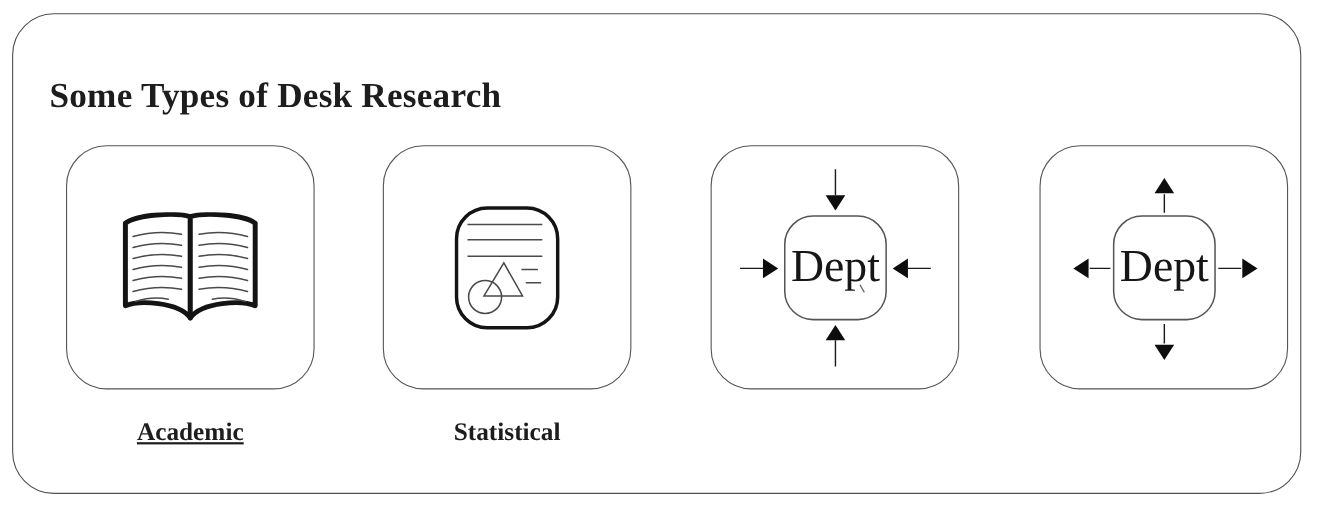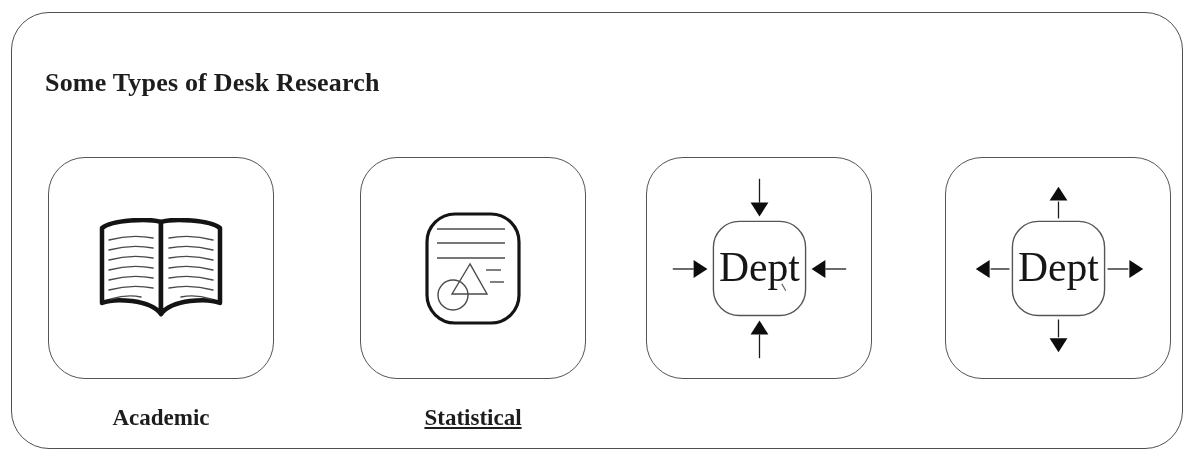--- a/index.html
+++ b/index.html
@@ -16,34 +16,33 @@
     position:absolute;
     left:11px; top:12px;
     width:1172px; height:437px;
     border:1.6px solid #4f4f4f;
     border-radius:38px;
     background:#ffffff;
   }
   .title {
     position:absolute;
     left:33px; top:57px;
-    font-size:26px;
+    font-size:32px;
     font-weight:bold;
     line-height:1;
     letter-spacing:0.2px;
     white-space:nowrap;
   }
   .card-group {
     position:absolute;
     top:119px;
     width:226px;
-    margin-top:25px;
   }
-  .g1 { left:36px; }
-  .g2 { left:348px;text-decoration:underline; }
+  .g1 { left:48px;text-decoration:underline; }
+  .g2 { left:336px; }
   .g3 { left:634px; }
   .g4 { left:933px; }
   .card {
     position:relative;
     width:226px; height:222px;
     border:1.4px solid #555555;
     border-radius:37px;
     background:#ffffff;
     display:flex;
     align-items:center;

